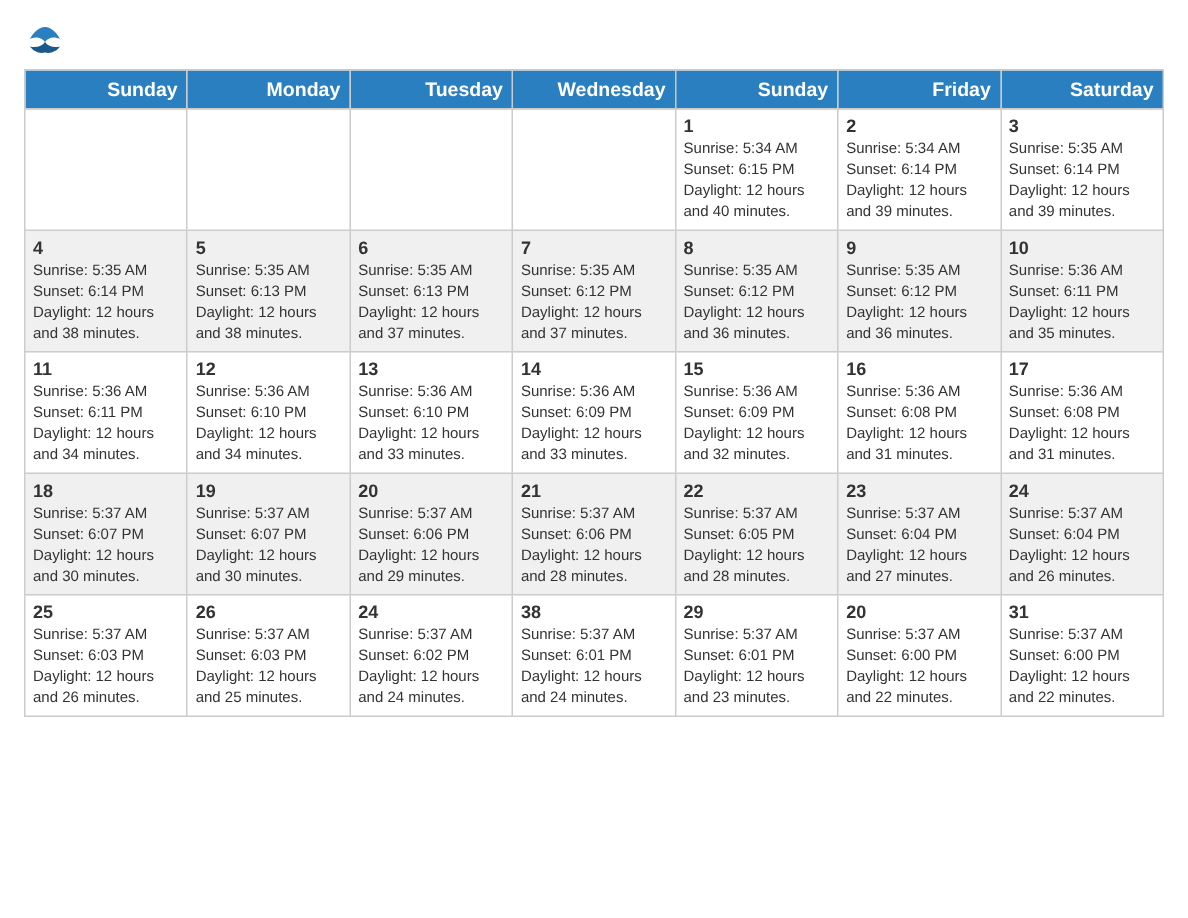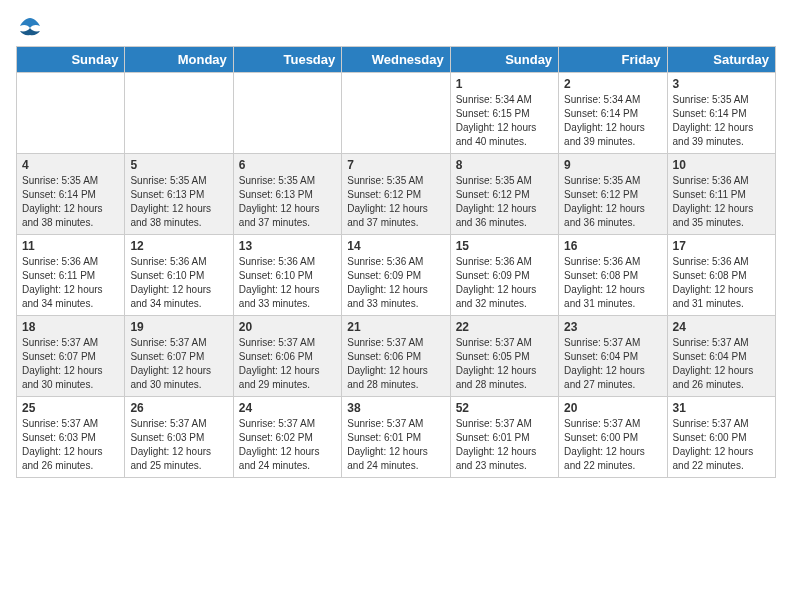--- a/index.html
+++ b/index.html
@@ -314,21 +314,21 @@
 and 24 minutes.</div>
         </td>
         <td>
           <span class="day-num">38</span>
           <div class="cell-content" style="white-space: pre-line;">Sunrise: 5:37 AM
 Sunset: 6:01 PM
 Daylight: 12 hours
 and 24 minutes.</div>
         </td>
         <td>
-          <span class="day-num">52</span>
+          <span class="day-num">29</span>
           <div class="cell-content" style="white-space: pre-line;">Sunrise: 5:37 AM
 Sunset: 6:01 PM
 Daylight: 12 hours
 and 23 minutes.</div>
         </td>
         <td>
           <span class="day-num">20</span>
           <div class="cell-content" style="white-space: pre-line;">Sunrise: 5:37 AM
 Sunset: 6:00 PM
 Daylight: 12 hours

